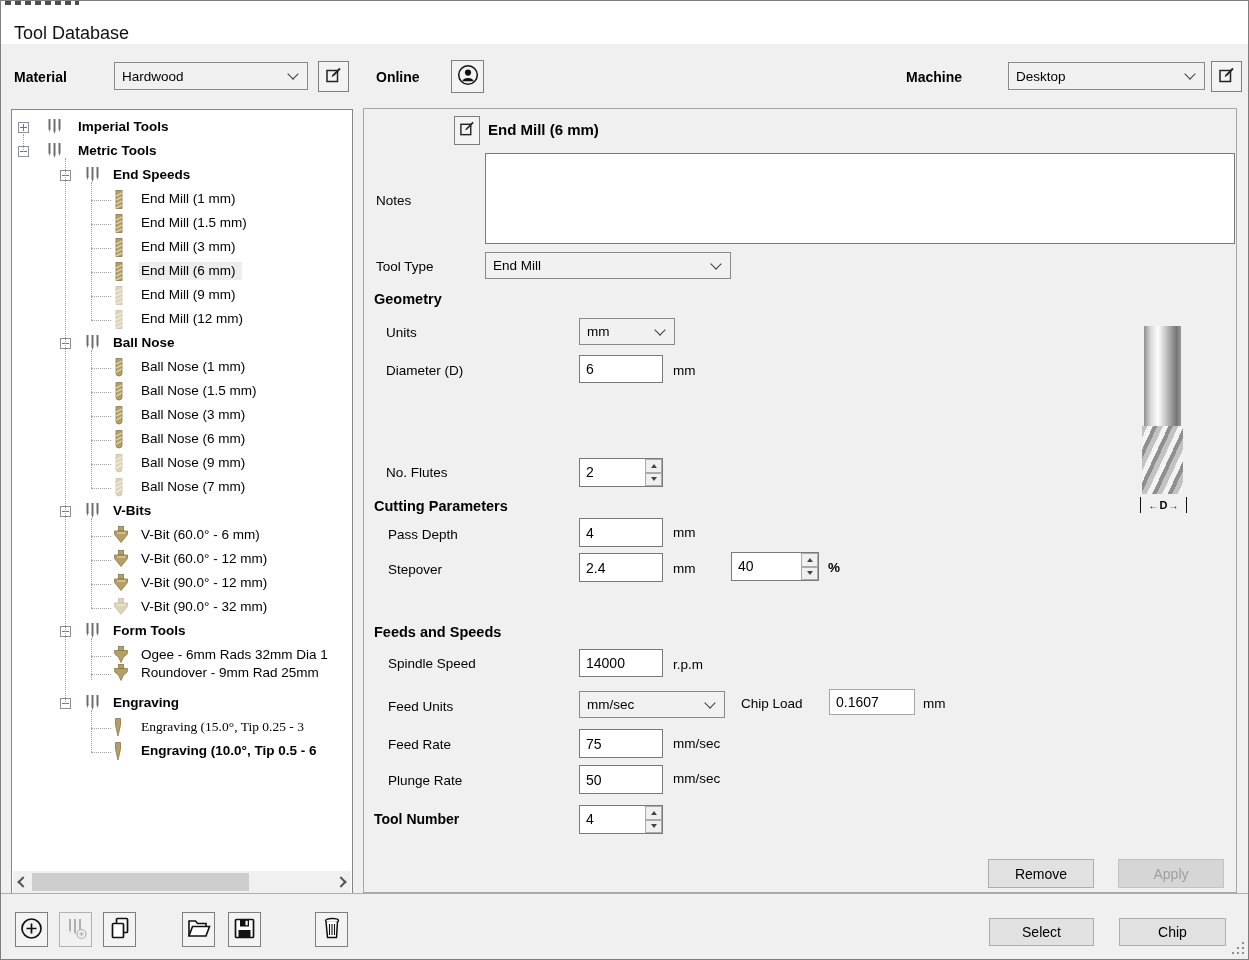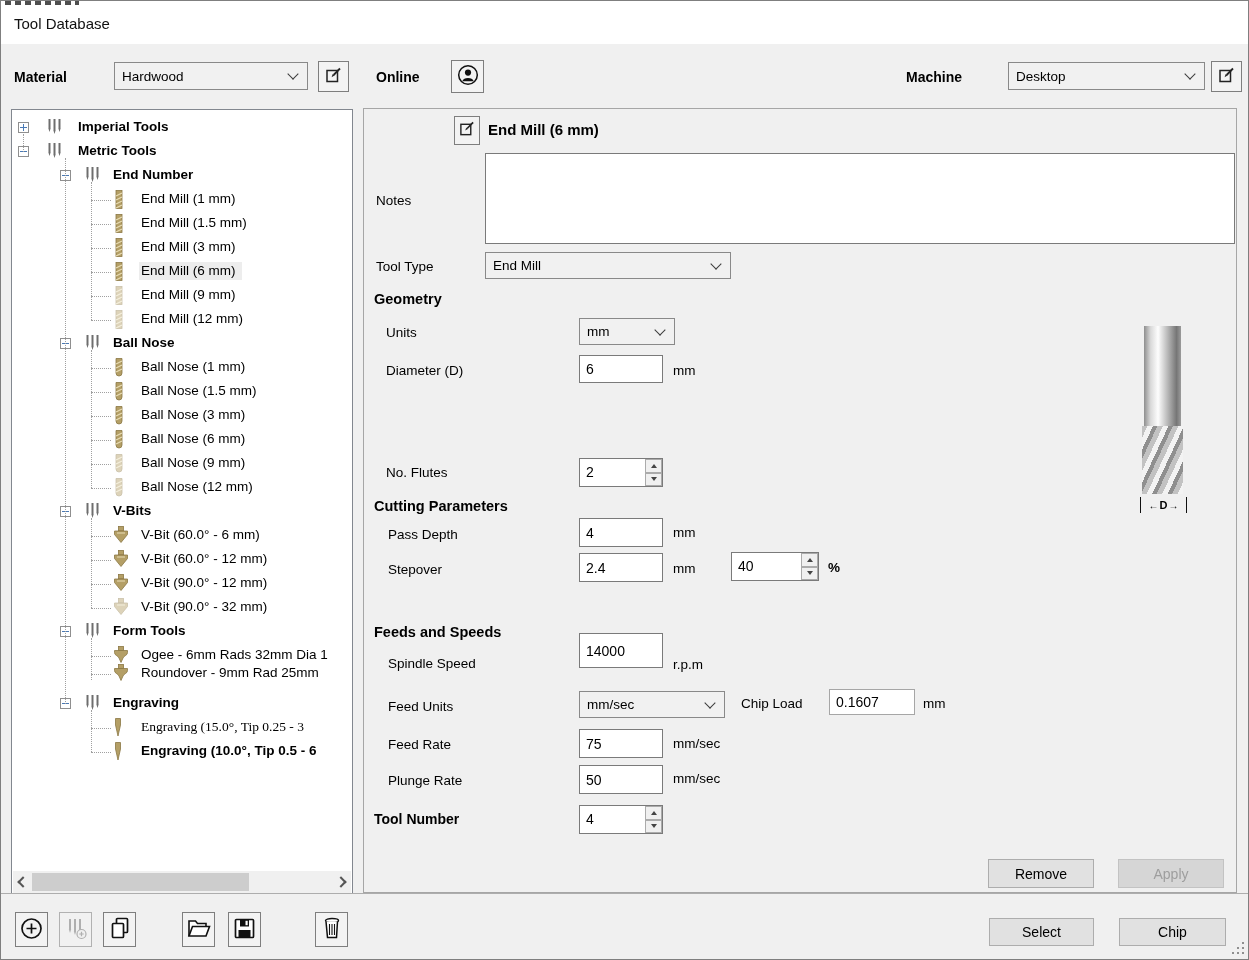--- a/index.html
+++ b/index.html
@@ -1,21 +1,21 @@
 <!DOCTYPE html>
 <html><head>
 <meta charset="utf-8">
 <style>
   html,body{margin:0;padding:0;background:#d8d8d8;}
   .stage{position:relative;width:1249px;height:960px;background:#f0f0f0;
     border:1px solid #7f7f7f;box-sizing:border-box;overflow:hidden;
     font-family:"Liberation Sans",sans-serif;color:#000;}
   .abs{position:absolute;}
   .titlebar{left:0;top:0;width:100%;height:43px;background:#ffffff;}
-  .title{left:13px;top:14px;font-size:15px;color:#111;}
+  .title{left:13px;top:22px;font-size:18px;color:#111;}
   .artifact{left:4px;top:0;width:74px;height:4px;
     background:repeating-linear-gradient(90deg,#4e4e4e 0 6px,transparent 6px 10px);}
   .flabel{font-size:14px;font-weight:bold;}
   .dlabel{font-size:13.5px;}
   .heading{font-size:14.5px;font-weight:bold;}
   .combo{border:1px solid #898989;background:#f1f1f1;box-sizing:border-box;
     display:flex;align-items:center;padding-left:7px;font-size:13.5px;}
   .chev{position:absolute;right:10px;top:50%;width:7px;height:7px;margin-top:-6px;
     border-right:1.6px solid #3c3c3c;border-bottom:1.6px solid #3c3c3c;transform:rotate(45deg);}
   .inp{border:1px solid #7a7a7a;background:#fff;box-sizing:border-box;
@@ -160,21 +160,21 @@
         <span class="ticon" style="left: 72px;"><svg width="17" height="18" viewBox="0 0 17 18">
             <g stroke="#6e6e6e" stroke-width="2">
               <line x1="3.5" y1="1" x2="3.5" y2="10"></line>
               <line x1="8.5" y1="1" x2="8.5" y2="12"></line>
               <line x1="13.5" y1="1" x2="13.5" y2="10"></line>
             </g>
             <polygon points="2.3,10 4.7,10 3.5,14" fill="#6e6e6e"></polygon>
             <polygon points="7.3,12 9.7,12 8.5,16" fill="#6e6e6e"></polygon>
             <polygon points="12.3,10 14.7,10 13.5,14" fill="#6e6e6e"></polygon>
           </svg></span>
-        <span class="tlabel grp" style="left: 99px;">End Number</span>
+        <span class="tlabel grp" style="left: 99px;">End Speeds</span>
       </div>
       <div class="trow" style="top: 78px;">
         <span class="stub" style="left: 79px; top: 12px; width: 20px;"></span>
         <span class="ticon" style="left: 101px;"><svg width="12" height="19" viewBox="0 0 12 19">
             <rect x="3" y="0.5" width="6" height="18" fill="#b49f66" stroke="#8a7744" stroke-width="0.8"></rect>
             <path d="M3 6 L9 3 M3 10 L9 7 M3 14 L9 11 M3 18 L9 15" stroke="#e8dcb5" stroke-width="1.2" fill="none"></path>
           </svg></span>
         <span class="tlabel" style="left: 127px;">End Mill (1 mm)</span>
       </div>
       <div class="trow" style="top: 102px;">
@@ -272,21 +272,21 @@
             <path d="M3 6 L9 3 M3 10 L9 7 M3 14 L9 11" stroke="#e8dcb5" stroke-width="1.2" fill="none"></path>
           </svg></span>
         <span class="tlabel" style="left: 127px;">Ball Nose (9 mm)</span>
       </div>
       <div class="trow" style="top: 366px;">
         <span class="stub" style="left: 79px; top: 12px; width: 20px;"></span>
         <span class="ticon faded" style="left: 101px;"><svg width="12" height="19" viewBox="0 0 12 19">
             <path d="M3 0.5 h6 v14.5 a3 3 0 0 1 -6 0 z" fill="#b49f66" stroke="#8a7744" stroke-width="0.8"></path>
             <path d="M3 6 L9 3 M3 10 L9 7 M3 14 L9 11" stroke="#e8dcb5" stroke-width="1.2" fill="none"></path>
           </svg></span>
-        <span class="tlabel" style="left: 127px;">Ball Nose (12 mm)</span>
+        <span class="tlabel" style="left: 127px;">Ball Nose (7 mm)</span>
       </div>
       <div class="trow" style="top: 390px;">
         <span class="expander minus" style="left: 48px;">
           <i></i>
         </span>
         <span class="ticon" style="left: 72px;"><svg width="17" height="18" viewBox="0 0 17 18">
             <g stroke="#6e6e6e" stroke-width="2">
               <line x1="3.5" y1="1" x2="3.5" y2="10"></line>
               <line x1="8.5" y1="1" x2="8.5" y2="12"></line>
               <line x1="13.5" y1="1" x2="13.5" y2="10"></line>
@@ -467,21 +467,21 @@
         <span class="sb">
           <i class="tri-dn"></i>
         </span>
       </span>
   </div>
   <div class="abs dlabel" style="left:827px;top:559px;font-weight:bold">%</div>
 
   <div class="abs heading" style="left:373px;top:623px">Feeds and Speeds</div>
 
   <div class="abs dlabel" style="left:387px;top:655px">Spindle Speed</div>
-  <input class="abs inp" style="left: 578px; top: 632px; width: 84px; height: 35px;" value="14000">
+  <input class="abs inp" style="left: 578px; top: 648px; width: 84px; height: 28px;" value="14000">
   <div class="abs dlabel" style="left:672px;top:656px">r.p.m</div>
 
   <div class="abs dlabel" style="left:387px;top:698px">Feed Units</div>
   <div class="abs combo" style="left:578px;top:690px;width:146px;height:27px">
     <span>mm/sec</span>
     <span class="chev"></span>
   </div>
   <div class="abs dlabel" style="left:740px;top:695px">Chip Load</div>
   <input class="abs inp ro" style="left: 828px; top: 688px; width: 86px; height: 26px;" readonly="" value="0.1607">
   <div class="abs dlabel" style="left:922px;top:695px">mm</div>

